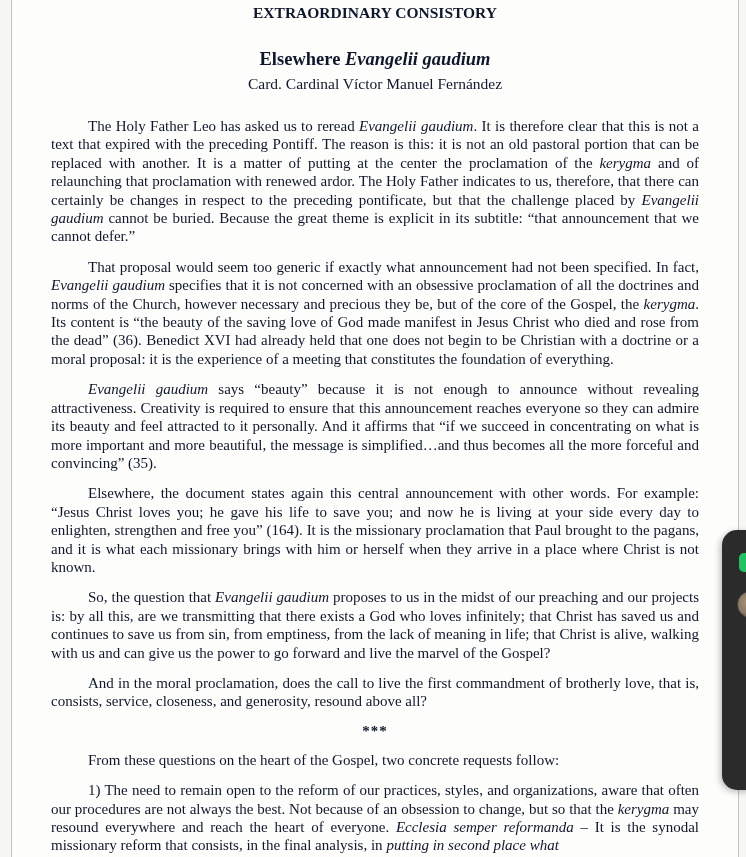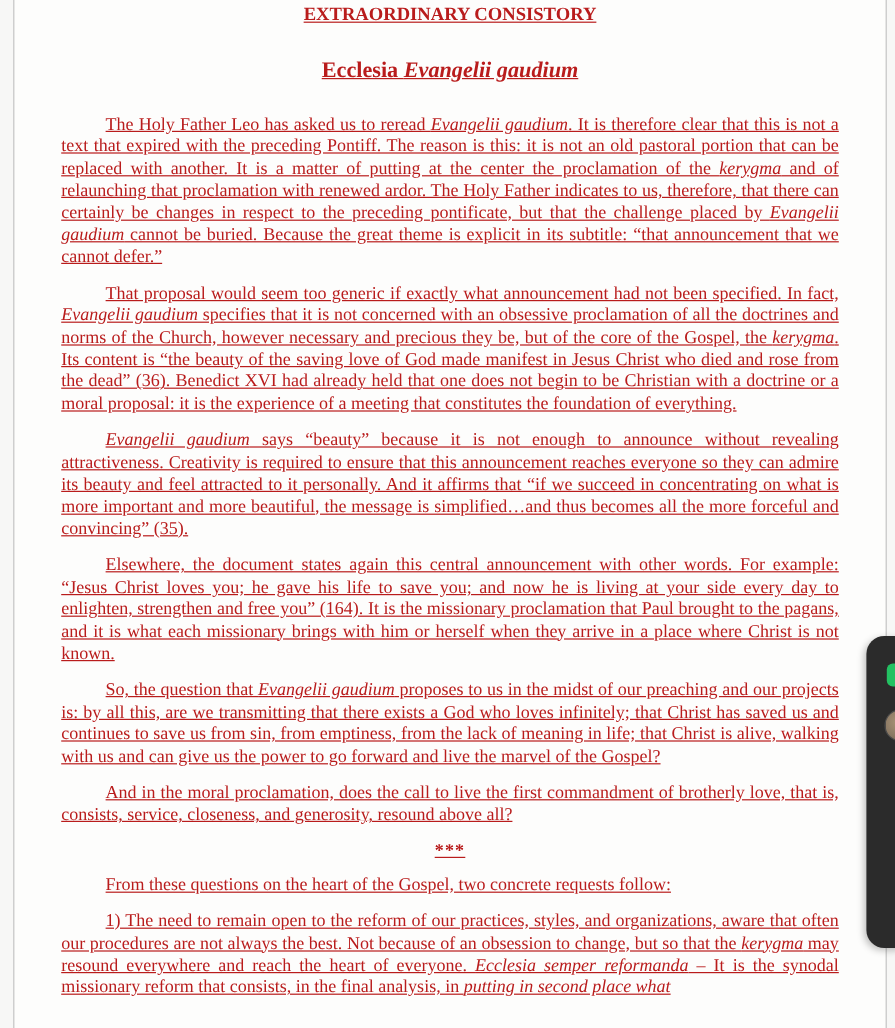--- a/index.html
+++ b/index.html
@@ -17,22 +17,21 @@
     left: 11px;
     top: 0;
     width: 728px;
     height: 857px;
     background: #fdfdfc;
     border-left: 1px solid #c2c2c2;
     border-right: 1px solid #c2c2c2;
   }
   .content {
     padding: 3px 27px 0 27px;
-    color: #b91c1c;
-    text-decoration: underline;
+    color: #0f172a;
   }
   .doc-heading {
     text-align: center;
     font-weight: bold;
     font-size: 15.5px;
     line-height: 20px;
     margin: 0;
   }
   .doc-date {
     text-align: center;
@@ -99,21 +98,22 @@
     border: 1px solid #4a4a4a;
     background: radial-gradient(circle at 40% 40%, #a89276 0%, #8a7863 55%, #5f5344 100%);
   }
 </style>
 </head>
 <body>
 
 <div class="page">
   <div class="content">
     <p class="doc-heading">EXTRAORDINARY CONSISTORY</p>
-    <p class="doc-title"><span>Ecclesia </span><i>Evangelii gaudium</i></p>
+    <p class="doc-title"><span>Elsewhere </span><i>Evangelii gaudium</i></p>
+    <p class="doc-author">Card. Cardinal Víctor Manuel Fernández</p>
     <div class="paragraphs">
         <p class="body-paragraph"><span>The Holy Father Leo has asked us to reread </span><i>Evangelii gaudium</i><span>. It is therefore clear that this is not a text that expired with the preceding Pontiff. The reason is this: it is not an old pastoral portion that can be replaced with another. It is a matter of putting at the center the proclamation of the </span><i>kerygma</i><span> and of relaunching that proclamation with renewed ardor. The Holy Father indicates to us, therefore, that there can certainly be changes in respect to the preceding pontificate, but that the challenge placed by </span><i>Evangelii gaudium</i><span> cannot be buried. Because the great theme is explicit in its subtitle: “that announcement that we cannot defer.”</span></p>
         <p class="body-paragraph"><span>That proposal would seem too generic if exactly what announcement had not been specified. In fact, </span><i>Evangelii gaudium</i><span> specifies that it is not concerned with an obsessive proclamation of all the doctrines and norms of the Church, however necessary and precious they be, but of the core of the Gospel, the </span><i>kerygma</i><span>. Its content is “the beauty of the saving love of God made manifest in Jesus Christ who died and rose from the dead” (36). Benedict XVI had already held that one does not begin to be Christian with a doctrine or a moral proposal: it is the experience of a meeting that constitutes the foundation of everything.</span></p>
         <p class="body-paragraph"><i>Evangelii gaudium</i><span> says “beauty” because it is not enough to announce without revealing attractiveness. Creativity is required to ensure that this announcement reaches everyone so they can admire its beauty and feel attracted to it personally. And it affirms that “if we succeed in concentrating on what is more important and more beautiful, the message is simplified…and thus becomes all the more forceful and convincing” (35).</span></p>
         <p class="body-paragraph"><span>Elsewhere, the document states again this central announcement with other words. For example: “Jesus Christ loves you; he gave his life to save you; and now he is living at your side every day to enlighten, strengthen and free you” (164). It is the missionary proclamation that Paul brought to the pagans, and it is what each missionary brings with him or herself when they arrive in a place where Christ is not known.</span></p>
         <p class="body-paragraph"><span>So, the question that </span><i>Evangelii gaudium</i><span> proposes to us in the midst of our preaching and our projects is: by all this, are we transmitting that there exists a God who loves infinitely; that Christ has saved us and continues to save us from sin, from emptiness, from the lack of meaning in life; that Christ is alive, walking with us and can give us the power to go forward and live the marvel of the Gospel?</span></p>
         <p class="body-paragraph"><span>And in the moral proclamation, does the call to live the first commandment of brotherly love, that is, consists, service, closeness, and generosity, resound above all?</span></p>
         <div class="separator">***</div>
         <p class="body-paragraph"><span>From these questions on the heart of the Gospel, two concrete requests follow:</span></p>
         <p class="body-paragraph"><span>1) The need to remain open to the reform of our practices, styles, and organizations, aware that often our procedures are not always the best. Not because of an obsession to change, but so that the </span><i>kerygma</i><span> may resound everywhere and reach the heart of everyone. </span><i>Ecclesia semper reformanda</i><span> – It is the synodal missionary reform that consists, in the final analysis, in </span><i>putting in second place what</i></p>

